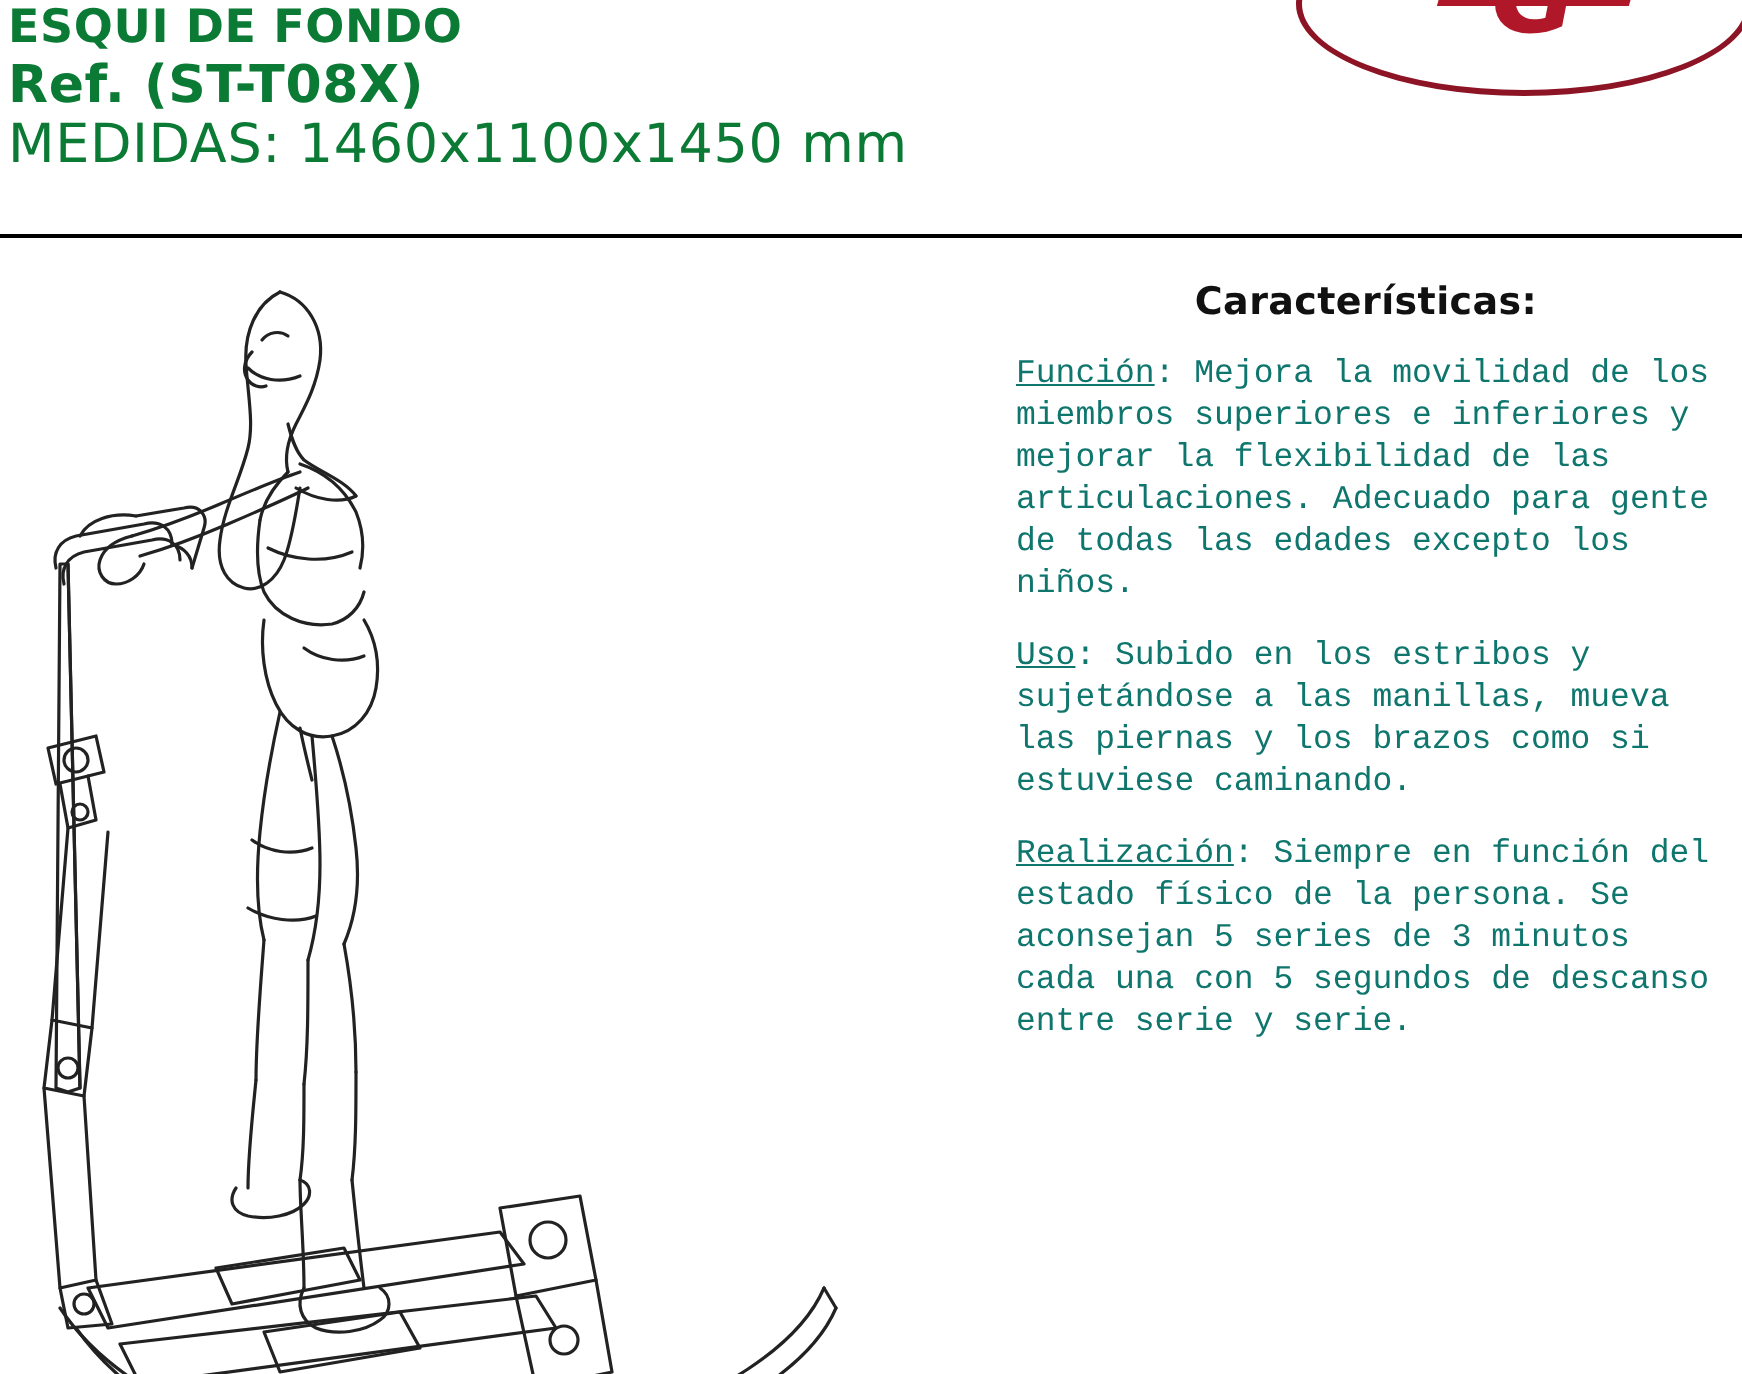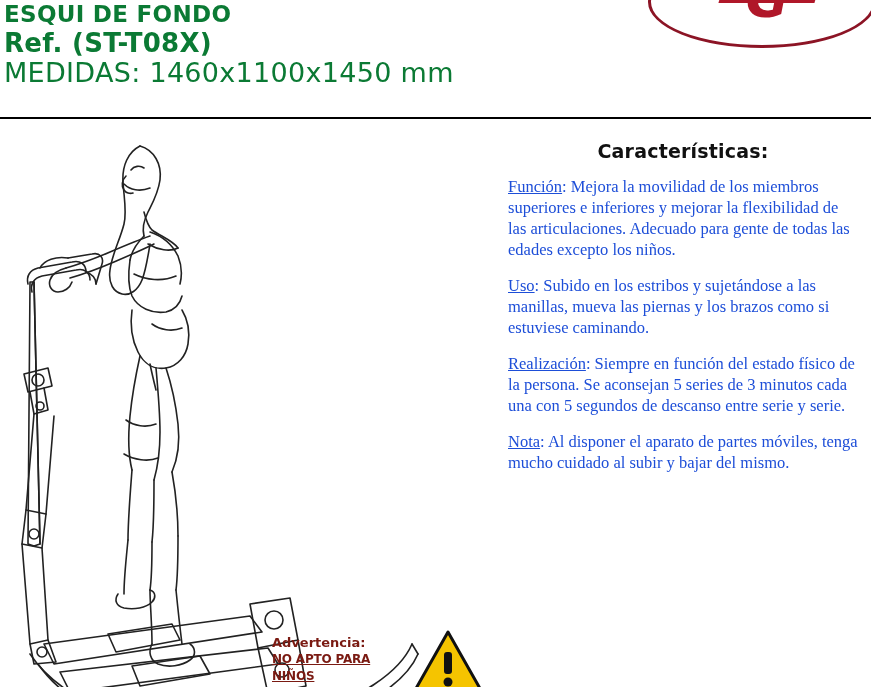--- a/index.html
+++ b/index.html
@@ -130,24 +130,24 @@
     margin: 0 0 14px 0;
     font-family: "DejaVu Sans", sans-serif;
     font-size: 19px;
     font-weight: bold;
     color: #111111;
     letter-spacing: 0.2px;
     text-align: center;
   }
   .para {
     margin: 0 0 15px 0;
-    font-family: Liberation Serif, serif;
+    font-family: Liberation Mono, monospace;
     font-size: 16.5px;
     line-height: 21px;
-    color: #1d4ed8;
+    color: #0f766e;
   }
   .para .lead {
     text-decoration: underline;
   }
 
   
   #warning {
     position: absolute;
     left: 272px;
     top: 630px;
@@ -300,32 +300,16 @@
     </p>
 
     <p class="para">
       <span class="lead">Uso</span><span>: Subido en los estribos y sujetándose a las manillas, mueva las piernas y los brazos como si estuviese caminando.</span>
     </p>
 
     <p class="para">
       <span class="lead">Realización</span><span>: Siempre en función del estado físico de la persona. Se aconsejan 5 series de 3 minutos cada una con 5 segundos de descanso entre serie y serie.</span>
     </p>
 
-    <p class="para">
-      <span class="lead">Nota</span><span>: Al disponer el aparato de partes móviles, tenga mucho cuidado al subir y bajar del mismo.</span>
-    </p>
   </div>
 
-  <div id="warning">
-    <div class="w-text">
-      <span>Advertencia:</span>
-      <span class="w-sub">NO APTO PARA NIÑOS</span>
-    </div>
-    <div class="w-sign">
-      <svg width="72" height="66" viewBox="0 0 72 66" xmlns="http://www.w3.org/2000/svg">
-        <polygon points="36,2 70,62 2,62" fill="#f5c400" stroke="#111111" stroke-width="3" stroke-linejoin="round"></polygon>
-        <rect x="32" y="22" width="8" height="22" rx="3" fill="#111111"></rect>
-        <circle cx="36" cy="52" r="4.5" fill="#111111"></circle>
-      </svg>
-    </div>
-  </div>
 
 </div>
 
 </body></html>

